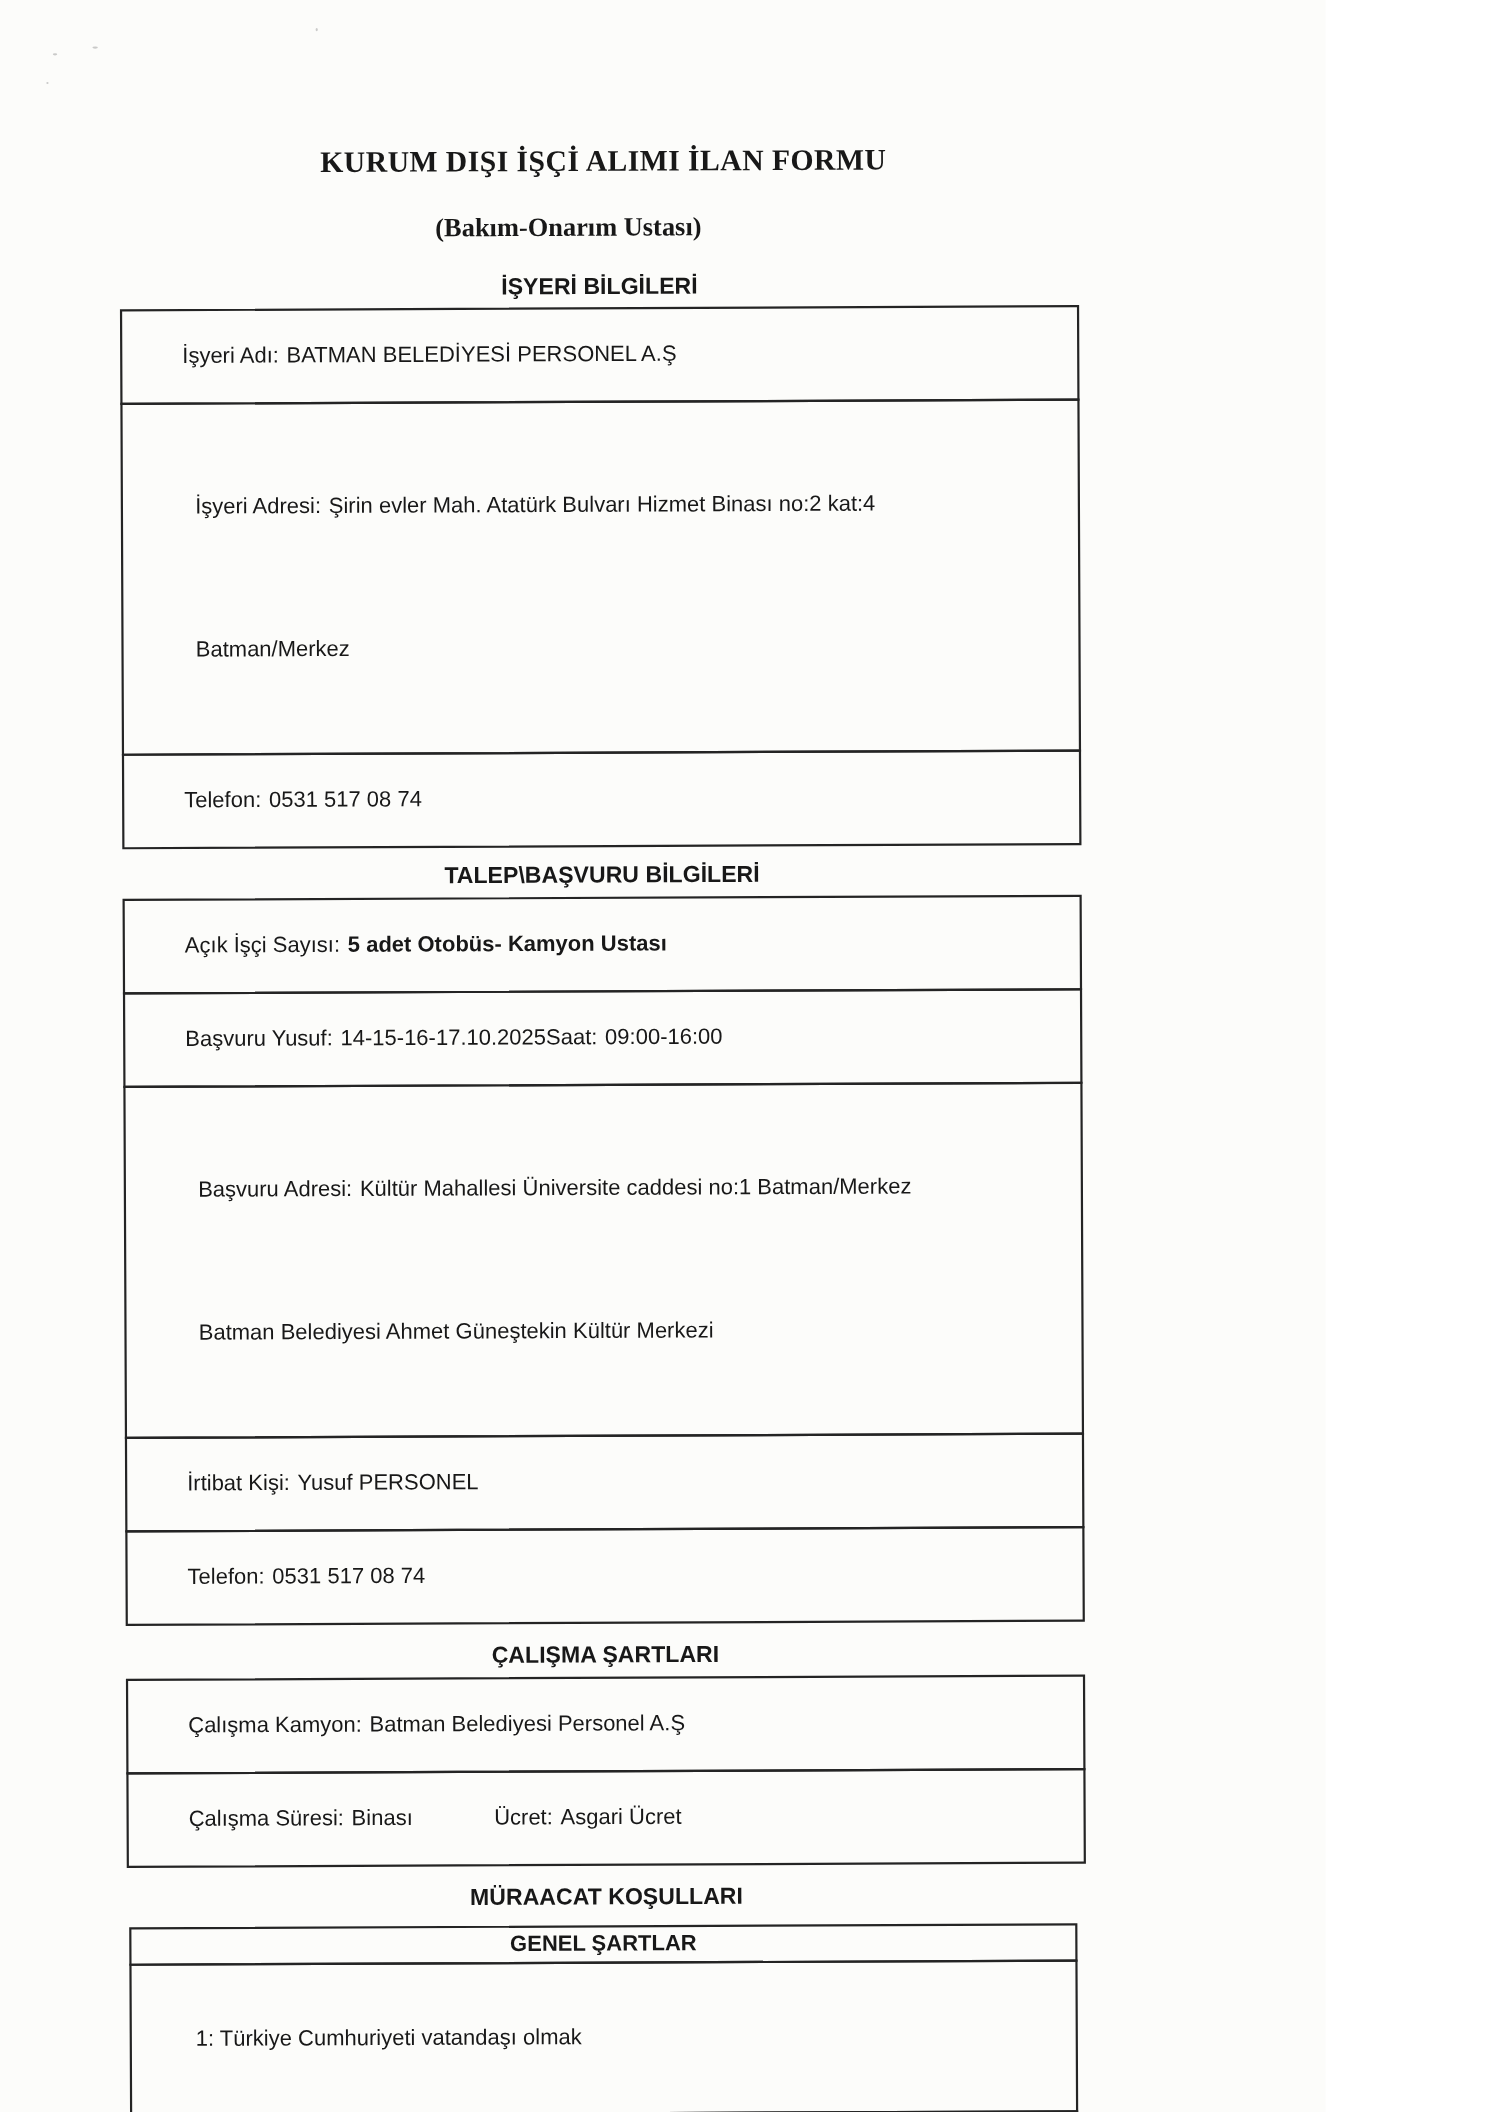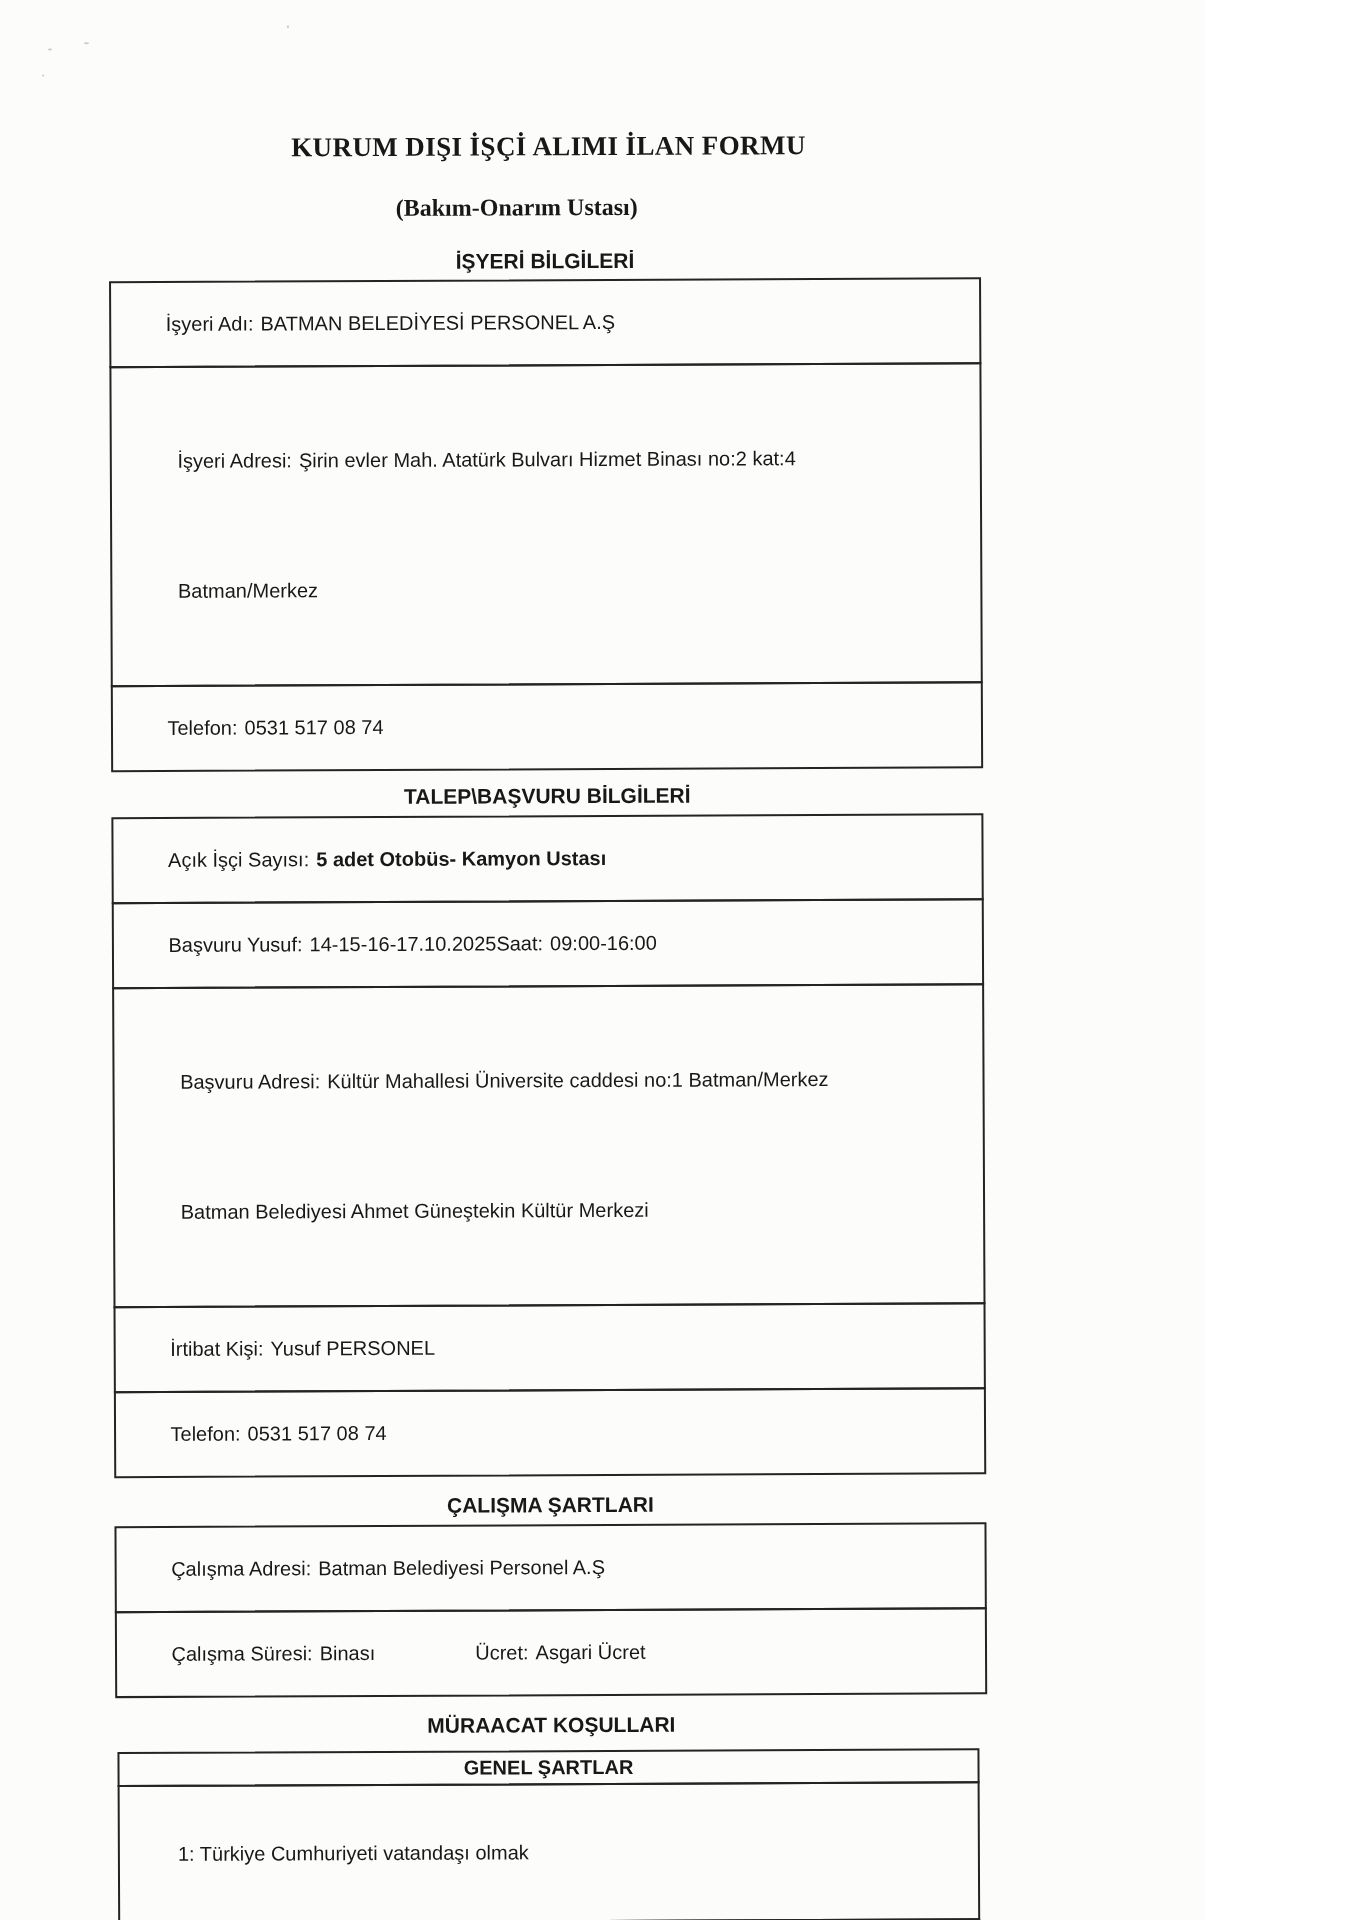--- a/index.html
+++ b/index.html
@@ -47,21 +47,21 @@
     padding:2px 10px 3px 10px;
     font-size:20px; line-height:26px;
     white-space:pre-wrap;
   }
   .row:first-child { margin-top:0; }
   .line { }
   .lbl { font-weight:normal; margin-right:7px; }
   .val { font-weight:normal; }
   .b   { font-weight:bold; }
   .gap-l  { }
-  .gap-xl { margin-left:100px; }
+  .gap-xl { margin-left:74px; }
   .ghead { text-align:center; font-weight:bold; }
   .ind  { padding-left:48px; }
 </style>
 </head>
 <body>
 
 <div class="page">
   <div class="content">
 
     <div class="speck s1"></div>
@@ -110,21 +110,21 @@
         <span class="lbl">İrtibat Kişi:</span><span class="val">Yusuf PERSONEL</span>
       </div>
       <div class="row">
         <span class="lbl">Telefon:</span><span class="val">0531 517 08 74</span>
       </div>
     </div>
 
     <div class="sec-head h-calisma">ÇALIŞMA ŞARTLARI</div>
     <div class="boxgroup g3">
       <div class="row">
-        <span class="lbl">Çalışma Adresi:</span><span class="val">Batman Belediyesi Personel A.Ş</span>
+        <span class="lbl">Çalışma Kamyon:</span><span class="val">Batman Belediyesi Personel A.Ş</span>
       </div>
       <div class="row">
         <span class="lbl">Çalışma Süresi:</span><span class="val">Binası</span><span class="lbl gap-xl">Ücret:</span><span class="val">Asgari Ücret</span>
       </div>
     </div>
 
     <div class="sec-head h-muraacat">MÜRAACAT KOŞULLARI</div>
 
     <div class="boxgroup genelbox">
       <div class="row ghead">GENEL ŞARTLAR</div>

